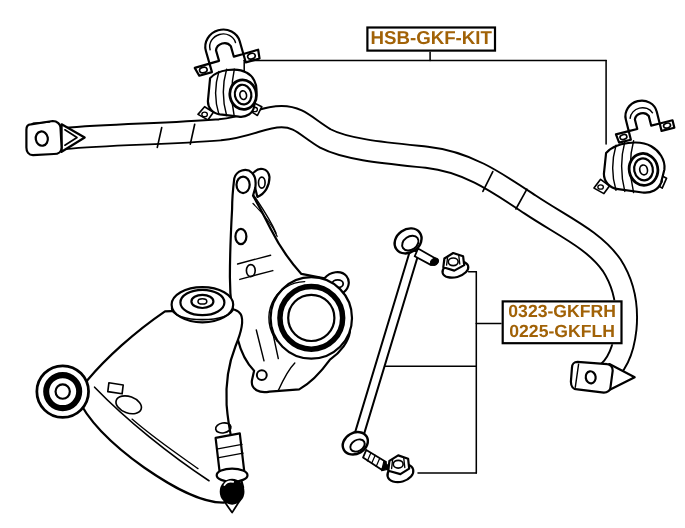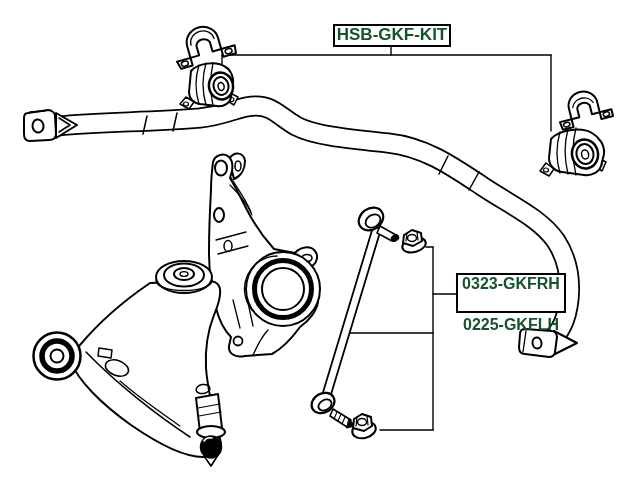--- a/index.html
+++ b/index.html
@@ -3,26 +3,26 @@
 <meta charset="utf-8">
 <style>
   html,body{margin:0;padding:0;background:#fff;}
   #stage{
     position:relative;width:623px;height:480px;background:#ffffff;
     font-family:"Liberation Sans",sans-serif;overflow:hidden;
   }
   #artwork{position:absolute;left:0;top:0;}
   .part-label{
     position:absolute;display:flex;flex-direction:column;align-items:center;justify-content:center;
-    border:2px solid #000;background:#fff;color:#14532d;font-weight:bold;line-height:1.1;
+    border:2px solid #000;background:#fff;color:#a16207;font-weight:bold;line-height:1.1;
     box-sizing:border-box;text-align:center;white-space:nowrap;
   }
   #kit-label{left:333px;top:24px;width:118px;height:23px;font-size:17px;letter-spacing:0;}
   #link-label{left:456px;top:273px;width:110px;height:40px;font-size:16px;}
-  #link-label div{line-height:18px;margin-top:23px;}
+  #link-label div{line-height:18px;}
 </style>
 </head>
 <body>
 
 <div id="stage">
 
   <svg id="artwork" width="623" height="480" viewBox="0 0 623 480" fill="none" stroke="#000" stroke-linejoin="round" stroke-linecap="round">
 
     <g stroke-width="1.4">
       <path d="M391,46 L391,55"></path>

